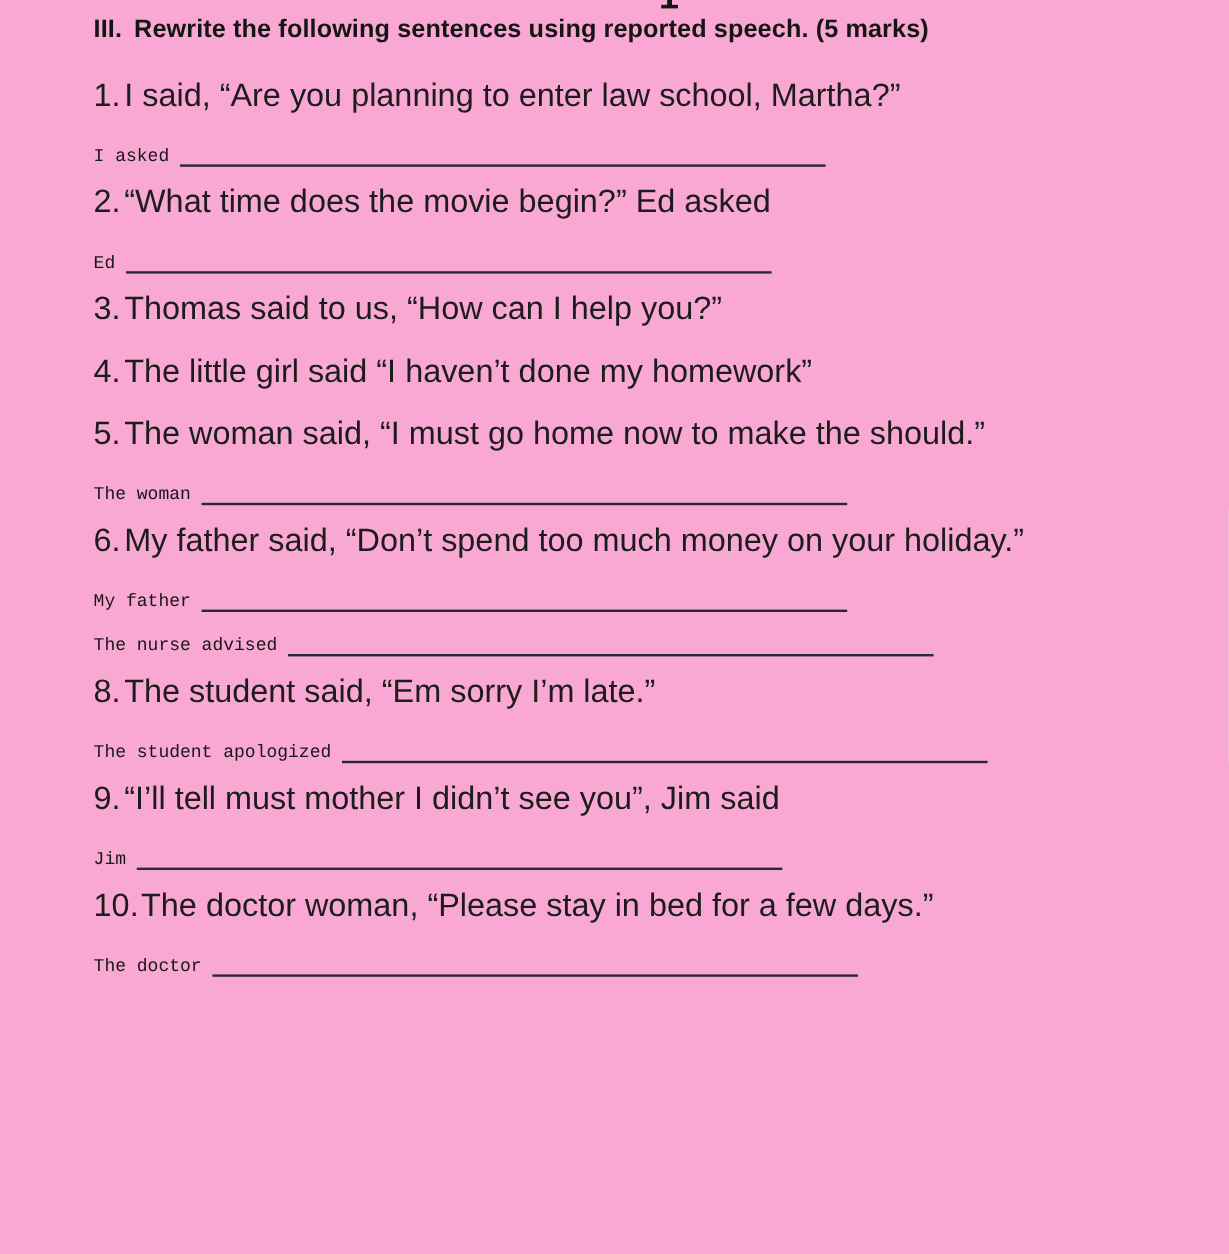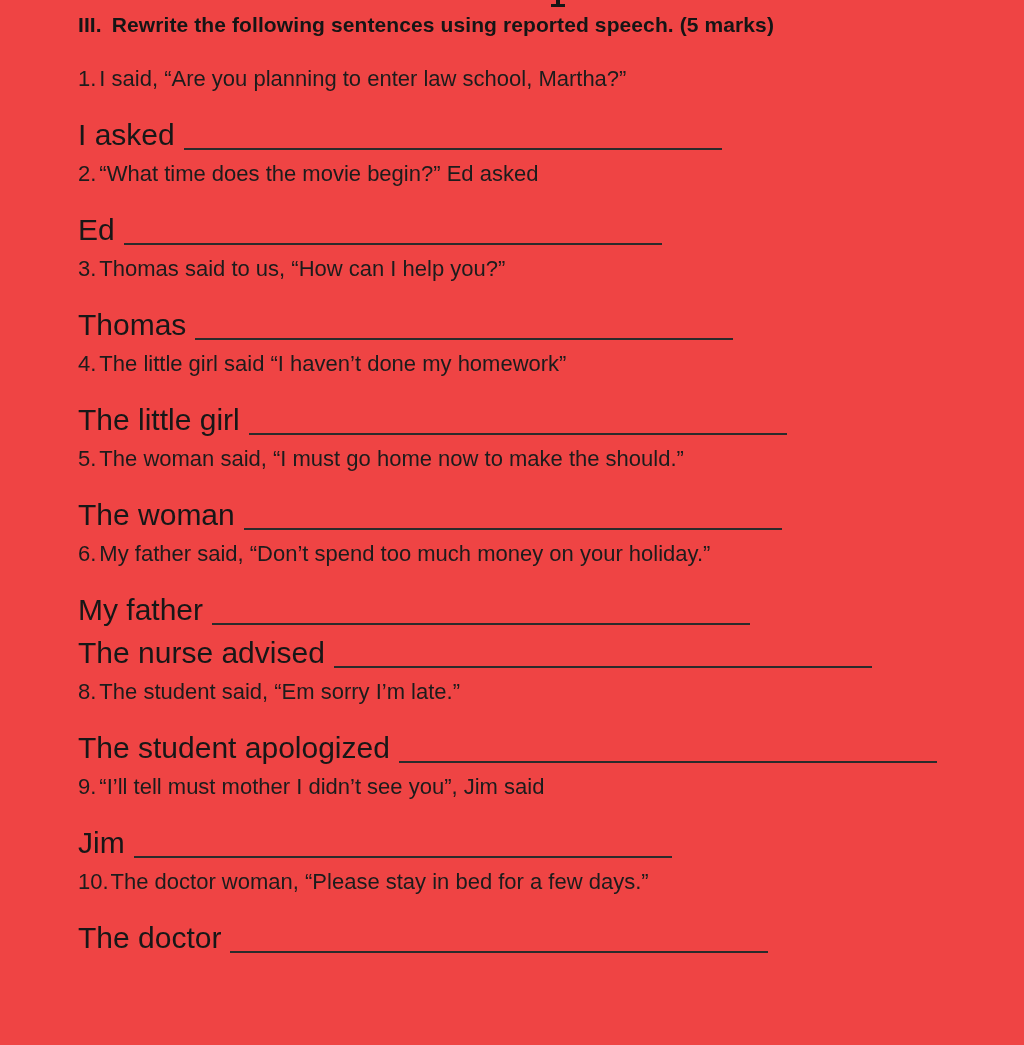--- a/index.html
+++ b/index.html
@@ -12,21 +12,21 @@
     height: 1045px;
     position: relative;
     overflow: hidden;
     color: #1a1a1a;
   }
   .page {
     position: absolute;
     inset: 0;
     padding: 12px 50px 0 78px;
     box-sizing: border-box;
-    background: #ef4444;
+    background: #f9a8d4;
   }
   
   .top-artifact {
     position: absolute;
     left: 551px;
     top: 0;
     width: 14px;
     height: 8px;
   }
   .top-artifact .stem {
@@ -53,35 +53,35 @@
     margin: 0 0 28px 0;
     color: #151515;
     letter-spacing: 0.1px;
   }
   h1.heading .numeral {
     margin-right: 10px;
   }
   .item { margin: 0; }
   p.question {
     font-family: "Liberation Sans", "DejaVu Sans", sans-serif;
-    font-size: 22px;
+    font-size: 27px;
     line-height: 26px;
     margin: 0 0 26px 0;
     color: #1c1c1c;
     white-space: nowrap;
   }
   p.question .q-num {
     margin-right: 3px;
   }
   .item:last-child p.question .q-num {
     margin-right: 2px;
   }
   p.answer {
-    font-family: Liberation Sans, sans-serif;
-    font-size: 30px;
+    font-family: Liberation Mono, monospace;
+    font-size: 15px;
     line-height: 26px;
     margin: 0 0 11px 0;
     color: #171717;
     white-space: nowrap;
   }
   .blank {
     display: inline-block;
     width: 538px;
     height: 1em;
     margin-left: 9px;
@@ -107,26 +107,24 @@
     <p class="answer"><span>I asked</span><span class="blank"></span></p>
   </div>
 
   <div class="item">
     <p class="question"><span class="q-num">2.</span><span>“What time does the movie begin?” Ed asked</span></p>
     <p class="answer"><span>Ed</span><span class="blank"></span></p>
   </div>
 
   <div class="item">
     <p class="question"><span class="q-num">3.</span><span>Thomas said to us, “How can I help you?”</span></p>
-    <p class="answer"><span>Thomas</span><span class="blank"></span></p>
   </div>
 
   <div class="item">
     <p class="question"><span class="q-num">4.</span><span>The little girl said “I haven’t done my homework”</span></p>
-    <p class="answer"><span>The little girl</span><span class="blank"></span></p>
   </div>
 
   <div class="item">
     <p class="question"><span class="q-num">5.</span><span>The woman said, “I must go home now to make the should.”</span></p>
     <p class="answer"><span>The woman</span><span class="blank"></span></p>
   </div>
 
   <div class="item">
     <p class="question"><span class="q-num">6.</span><span>My father said, “Don’t spend too much money on your holiday.”</span></p>
     <p class="answer"><span>My father</span><span class="blank"></span></p>

